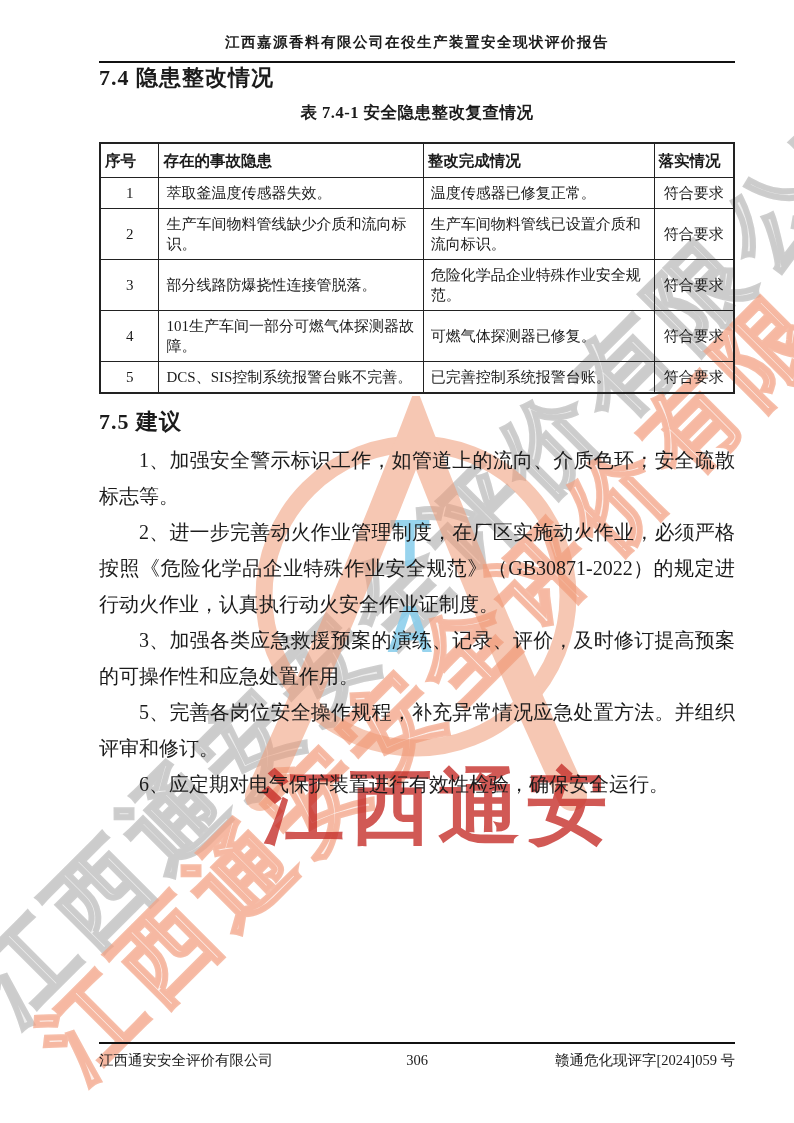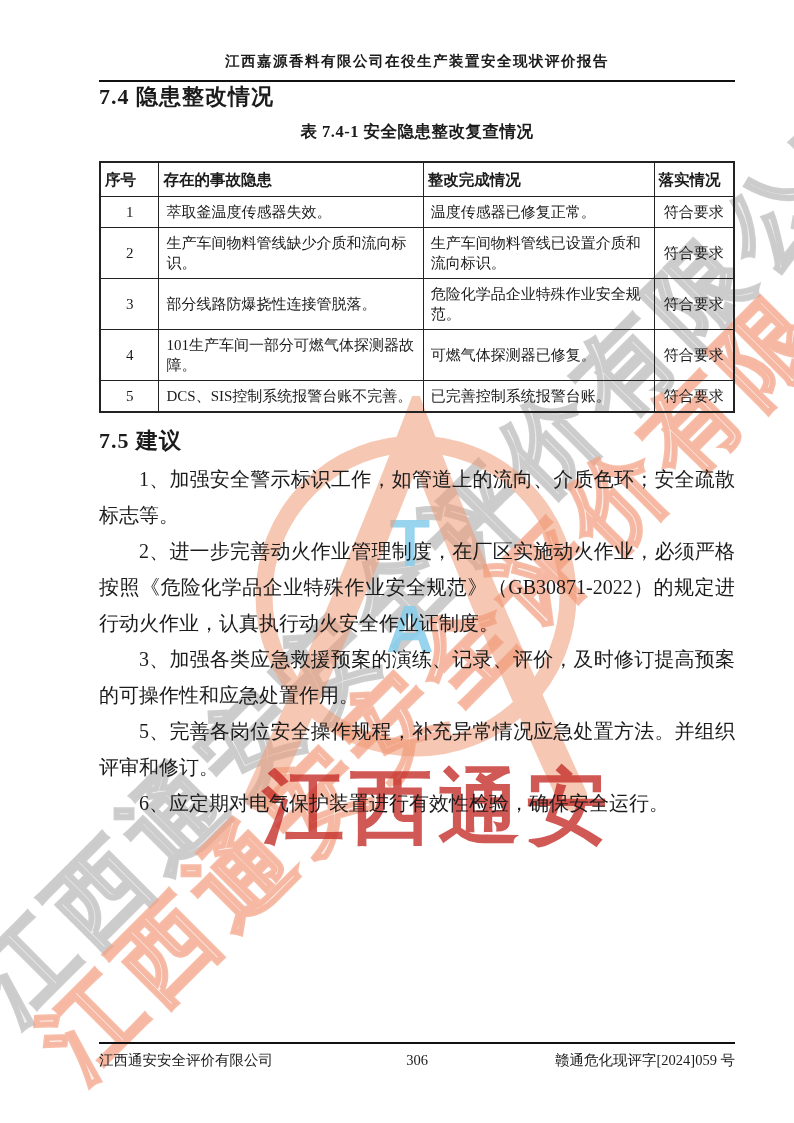--- a/index.html
+++ b/index.html
@@ -24,21 +24,21 @@
   }
   .wm-logo{position:absolute;left:198px;top:396px;width:436px;height:426px;opacity:0.55;}
   .wm-red{
     position:absolute;left:262px;top:762px;font-size:82px;font-weight:800;
     letter-spacing:6px;line-height:1.1;color:rgba(197,48,43,0.80);
     font-family:Liberation Sans, sans-serif;
   }
   
   .content{position:absolute;left:99px;width:636px;top:0;z-index:2;}
   .doc-header{
-    padding-top:52px;padding-bottom:9px;border-bottom:2px solid #111;
+    padding-top:33px;padding-bottom:9px;border-bottom:2px solid #111;
     text-align:center;font-size:14.5px;font-weight:600;letter-spacing:1.5px;
   }
   .h-sec{font-size:22px;font-weight:700;margin:0 0 0;letter-spacing:1px;}
   .body-p{font-size:20px;line-height:36px;text-align:justify;text-indent:2em;margin:6px 0 0;}
   .tbl-caption{text-align:center;font-weight:700;font-size:16.5px;margin:9px 0 18px;letter-spacing:0.5px;}
   table.rect{width:100%;border-collapse:collapse;border:2px solid #222;background:transparent;}
   table.rect th,table.rect td{border:1px solid #222;}
   table.rect th{font-size:15.5px;font-weight:700;text-align:left;padding:7px 4px;line-height:19px;}
   table.rect td{font-size:15px;padding:5px 7px;line-height:20px;}
   td.c{text-align:center;}

